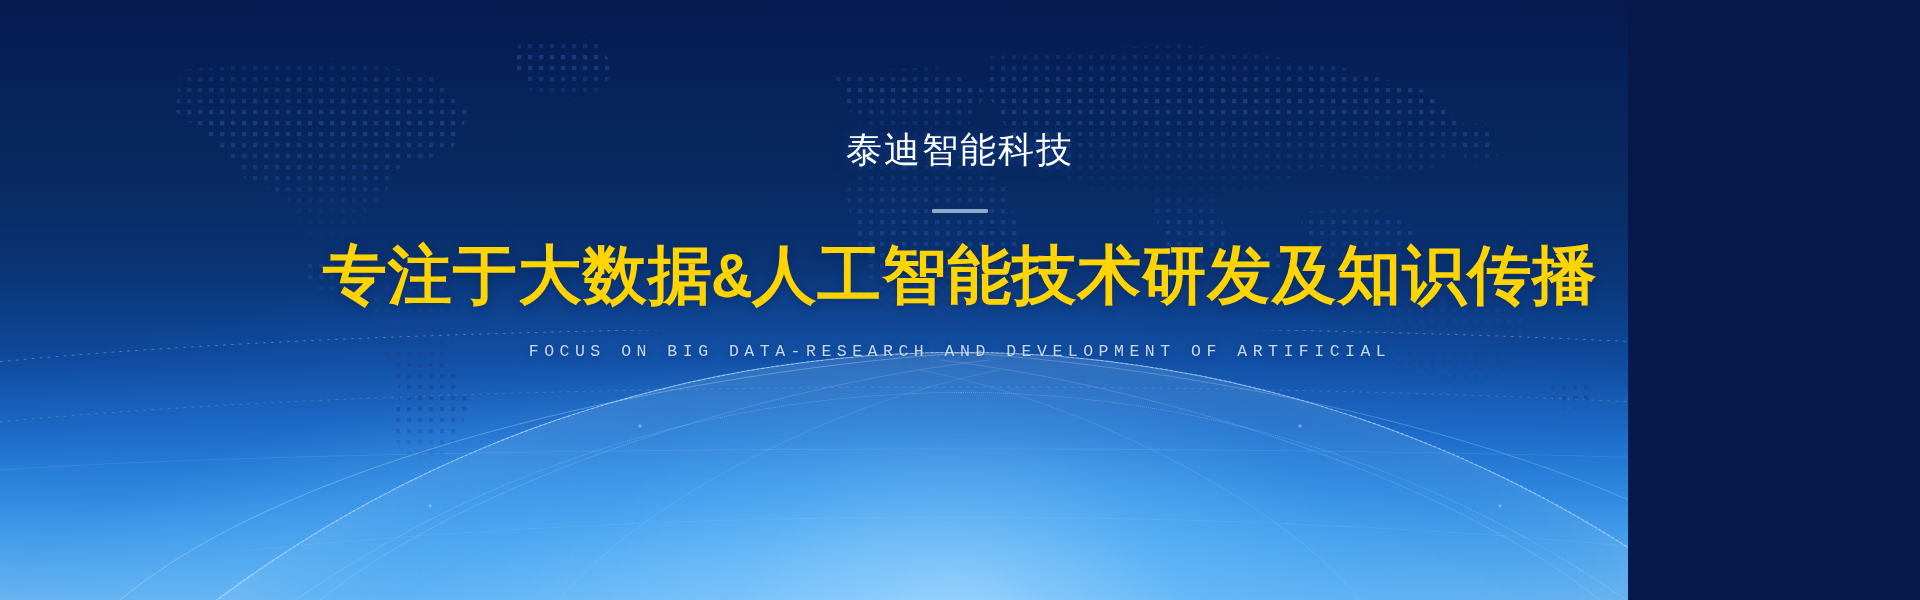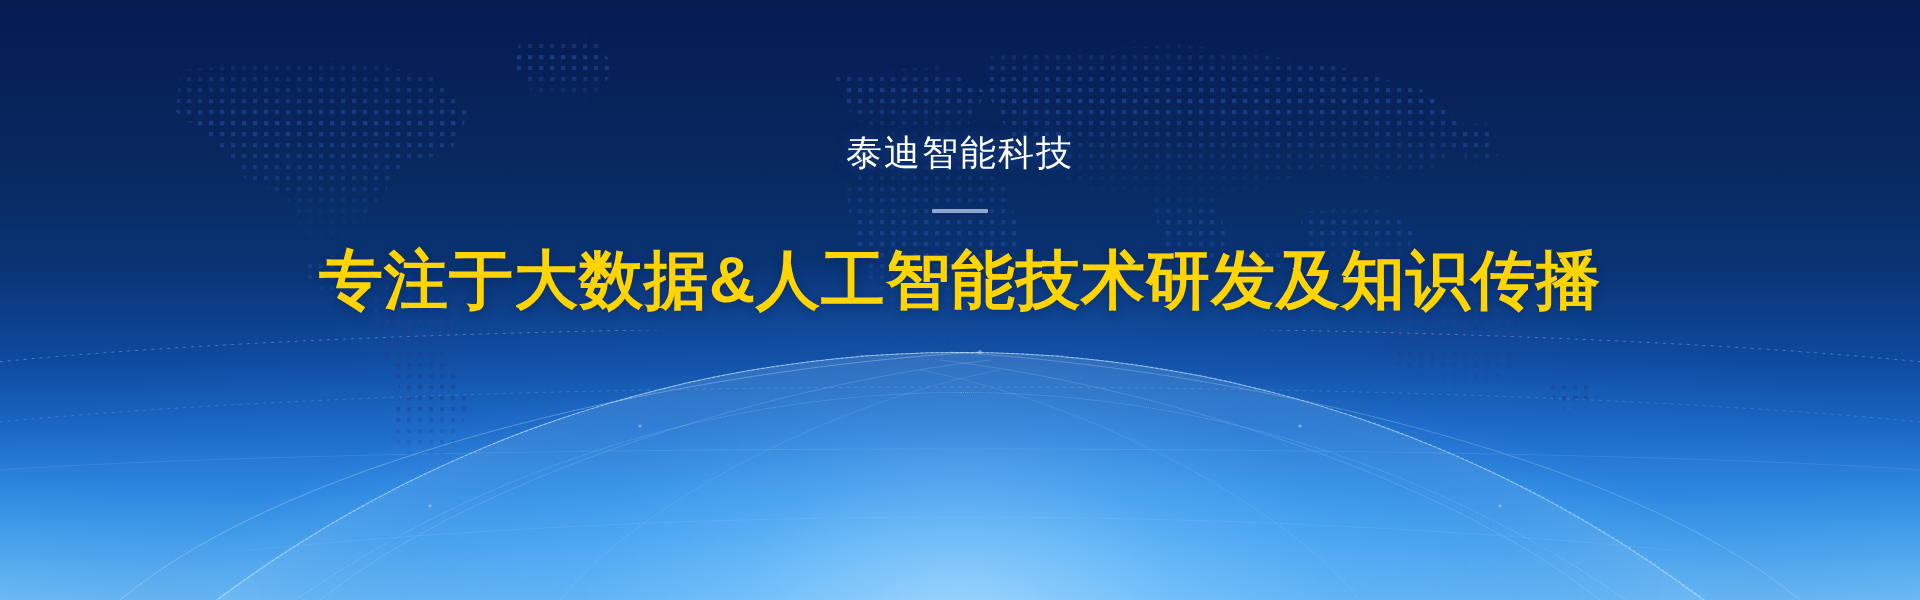--- a/index.html
+++ b/index.html
@@ -2,24 +2,24 @@
 <html><head>
 <meta charset="utf-8">
 <style>
   html, body {
     margin: 0;
     padding: 0;
     background: #06194a;
   }
   #banner {
     position: relative;
-    width: 1920px;
+    width: 1628px;
     height: 600px;
     overflow: hidden;
-    font-family: Liberation Sans, sans-serif;
+    font-family: Liberation Mono, monospace;
     
     background:
       radial-gradient(ellipse 1500px 520px at 50% 108%,
          rgba(140,205,255,0.85) 0%,
          rgba(86,175,248,0.55) 28%,
          rgba(40,120,220,0.18) 55%,
          rgba(10,50,140,0.0) 76%),
       linear-gradient(180deg,
         #061a50 0%,
         #072259 14%,
@@ -327,16 +327,17 @@
   <div class="content">
     <div class="brand">泰迪智能科技</div>
 
     <div class="divider-row">
       <div class="divider"></div>
     </div>
 
     <div class="headline">专注于大数据&amp;人工智能技术研发及知识传播</div>
 
     <div class="sub-en">
+      <div>FOCUS ON BIG DATA-RESEARCH AND DEVELOPMENT OF ARTIFICIAL</div>
     </div>
   </div>
 
 </div>
 
 </body></html>

